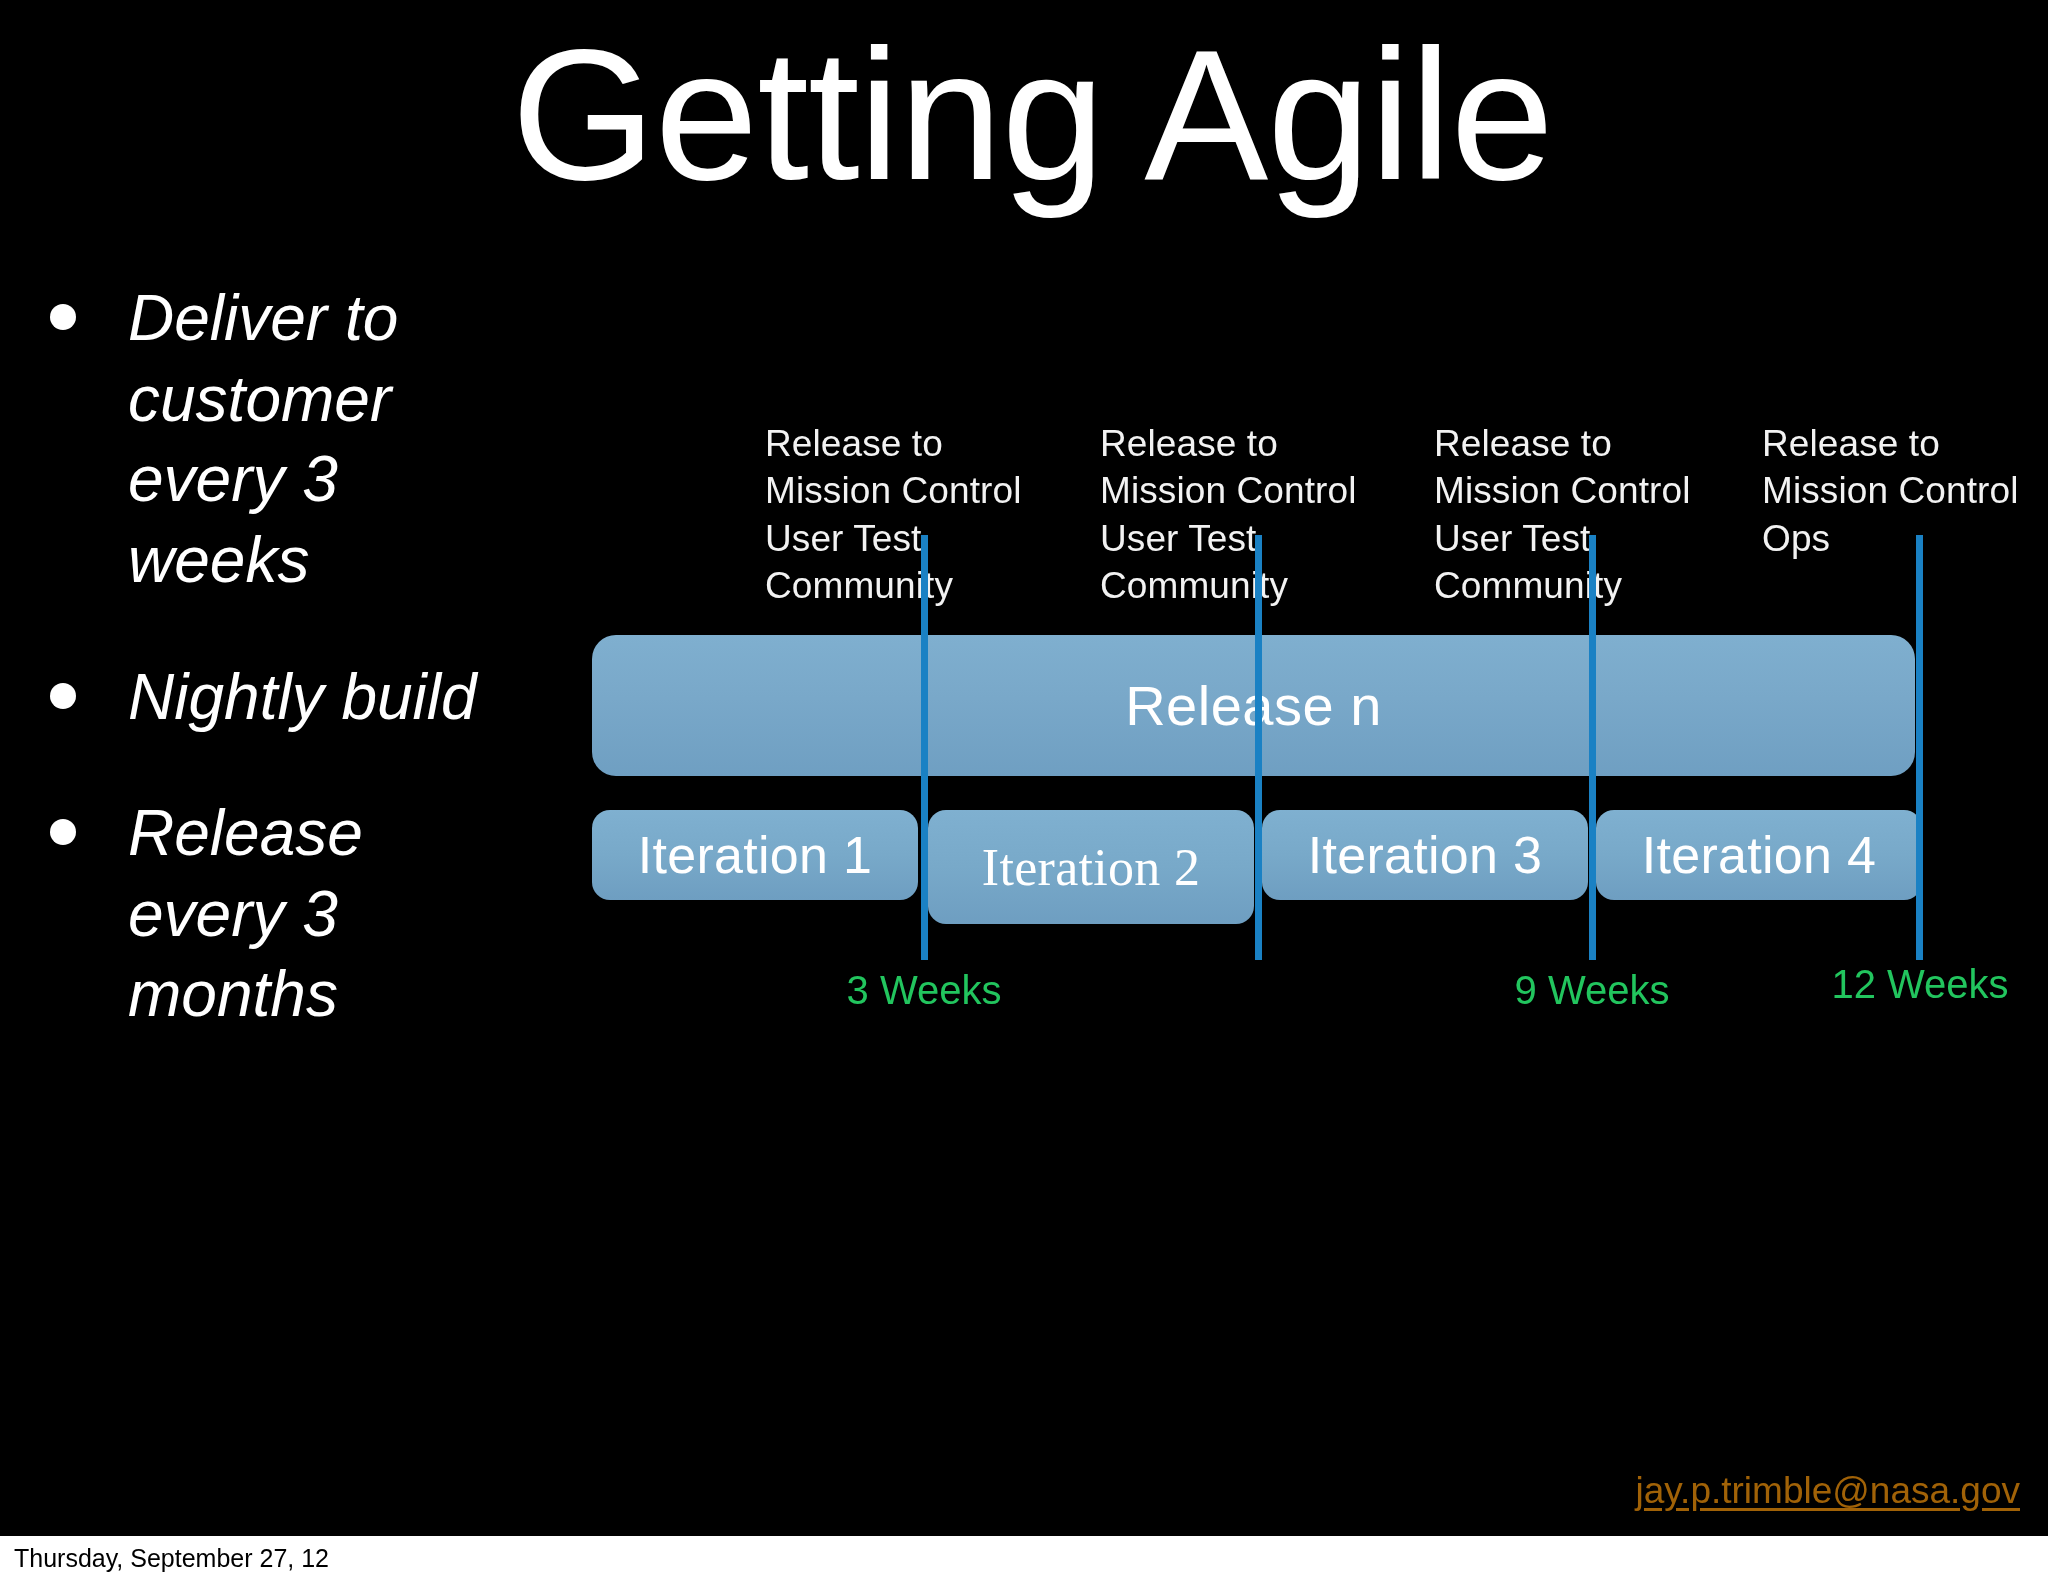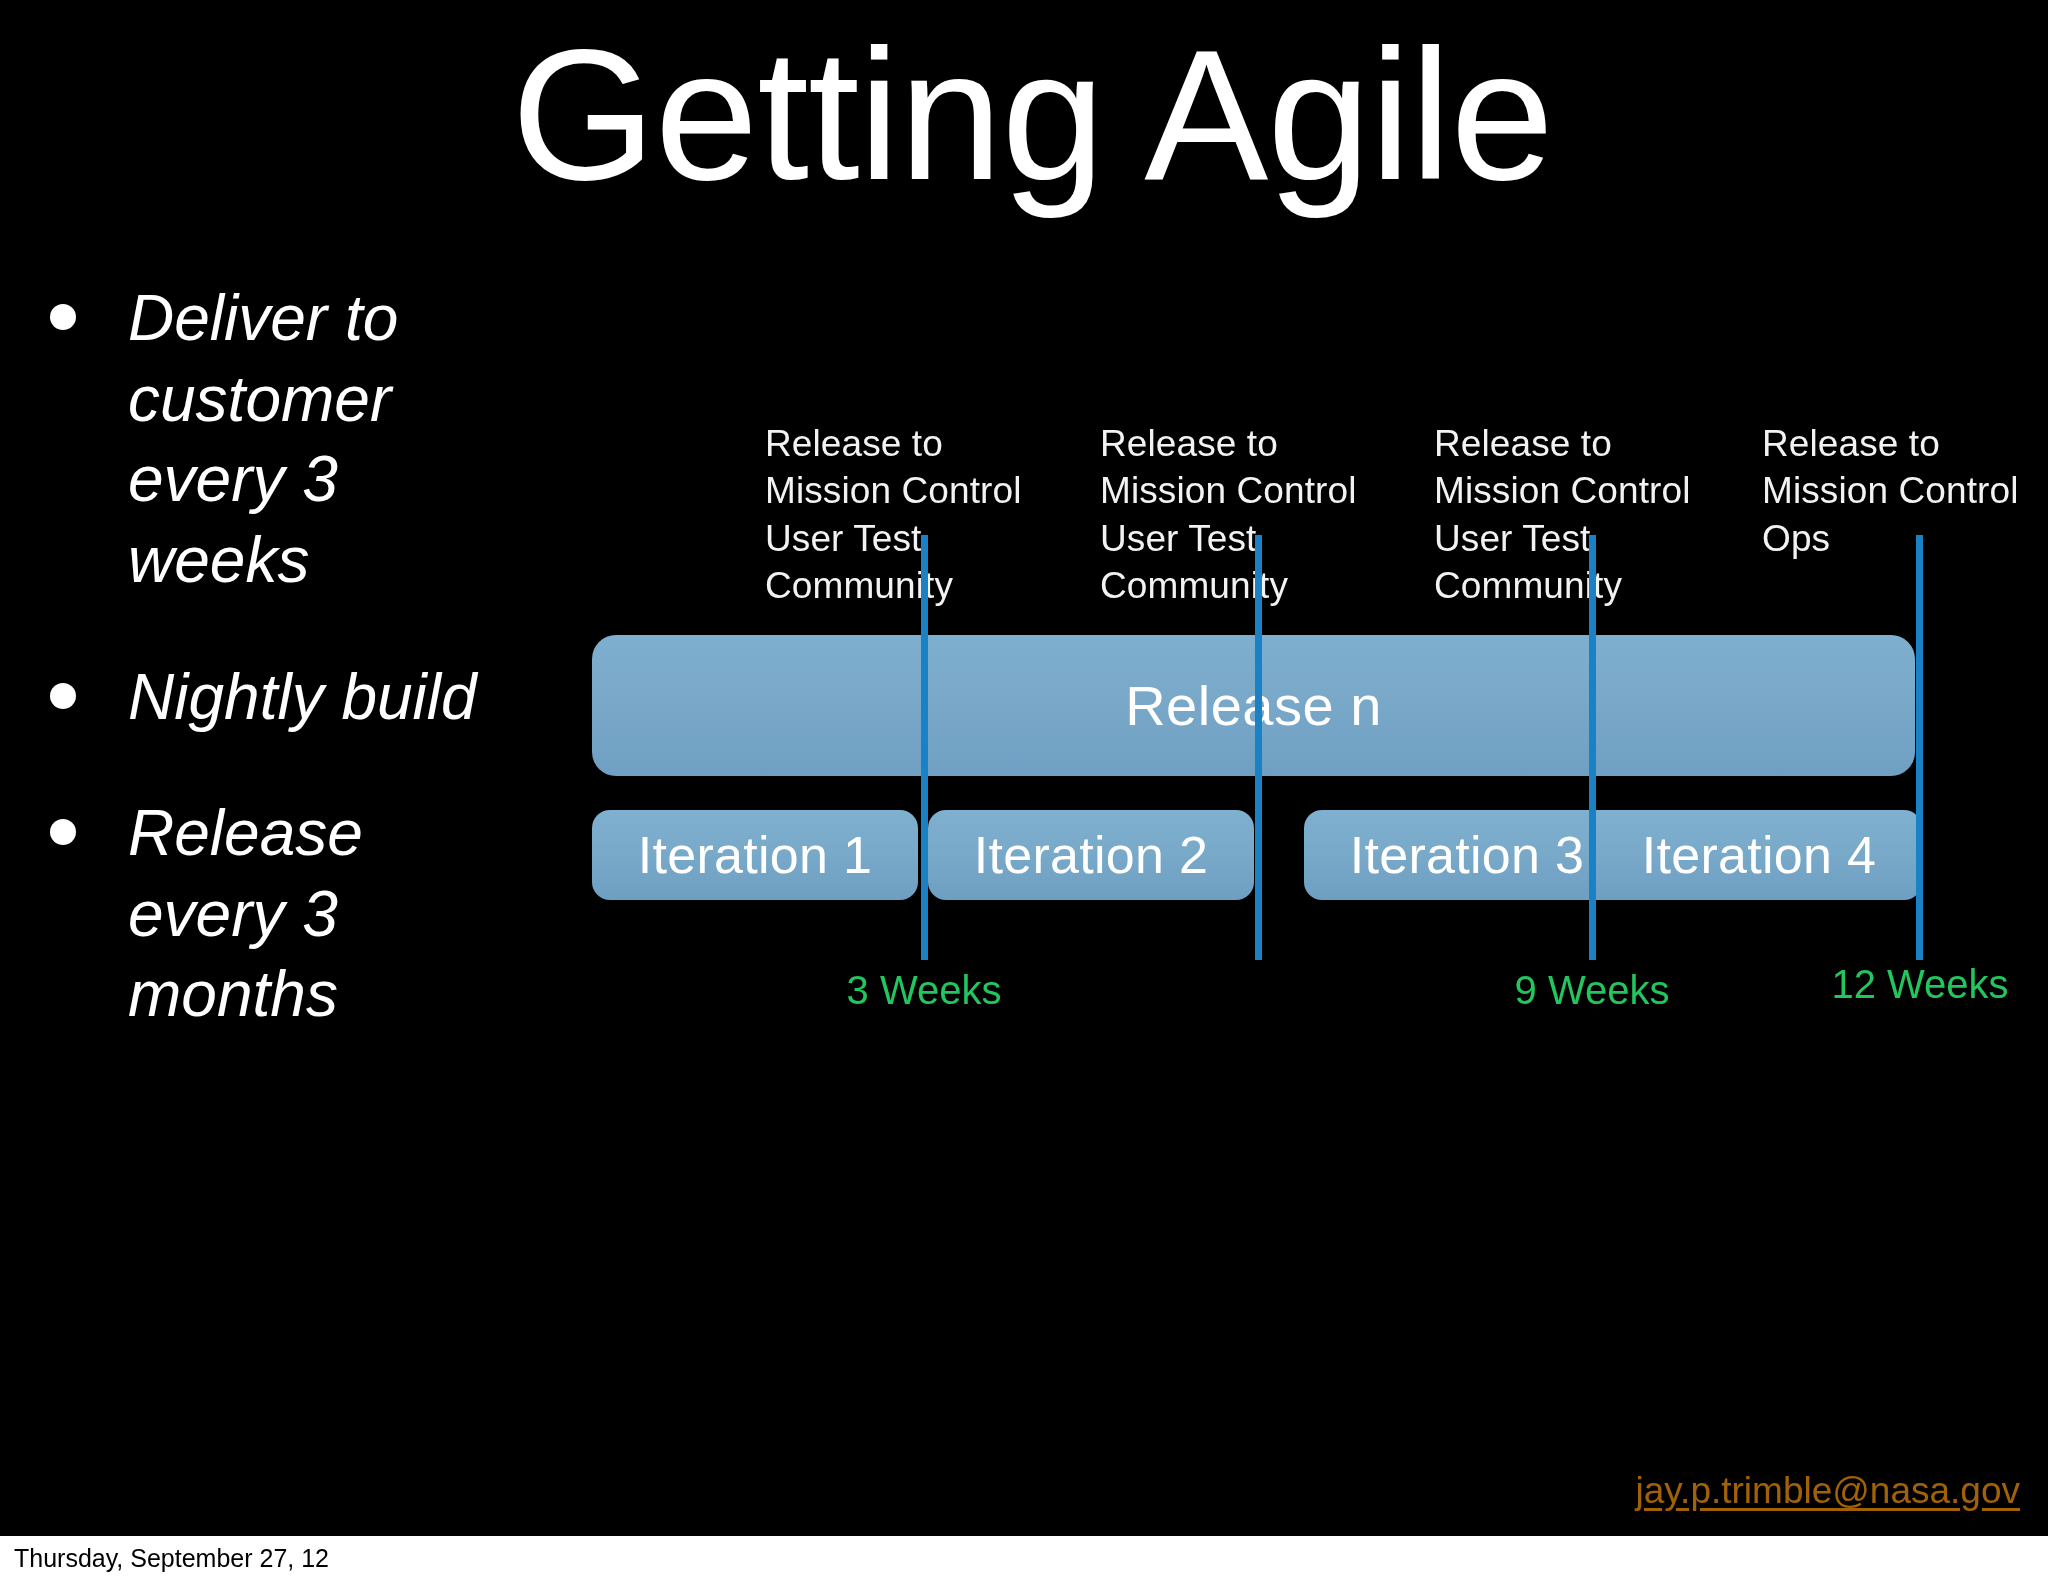--- a/index.html
+++ b/index.html
@@ -110,24 +110,24 @@
     <div class="annot" style="left:1434px;top:420px;width:285px;">Release to Mission Control User Test Community</div>
     <div class="annot" style="left:1762px;top:420px;width:290px;">Release to Mission Control Ops</div>
 
     <div class="release-bar" style="left:592px;top:635px;width:1323px;height:141px;">
       <span class="release-bar-label">Release n</span>
     </div>
 
     <div class="iter-box" style="left:592px;top:810px;width:326px;height:90px;">
       <span class="iter-label">Iteration 1</span>
     </div>
-    <div class="iter-box" style="left:928px;top:810px;width:326px;height:90px;">
+    <div class="iter-box" style="left:928px;top:810px;width:326px;height:114px;font-family:Liberation Serif, serif;">
       <span class="iter-label">Iteration 2</span>
     </div>
-    <div class="iter-box" style="left:1262px;top:810px;width:326px;height:90px;margin-left:42px;">
+    <div class="iter-box" style="left:1262px;top:810px;width:326px;height:90px;">
       <span class="iter-label">Iteration 3</span>
     </div>
     <div class="iter-box" style="left:1596px;top:810px;width:326px;height:90px;">
       <span class="iter-label">Iteration 4</span>
     </div>
 
     <div class="vline" style="left:921px;top:535px;height:425px;"></div>
     <div class="vline" style="left:1255px;top:535px;height:425px;"></div>
     <div class="vline" style="left:1589px;top:535px;height:425px;"></div>
     <div class="vline" style="left:1916px;top:535px;height:425px;"></div>

